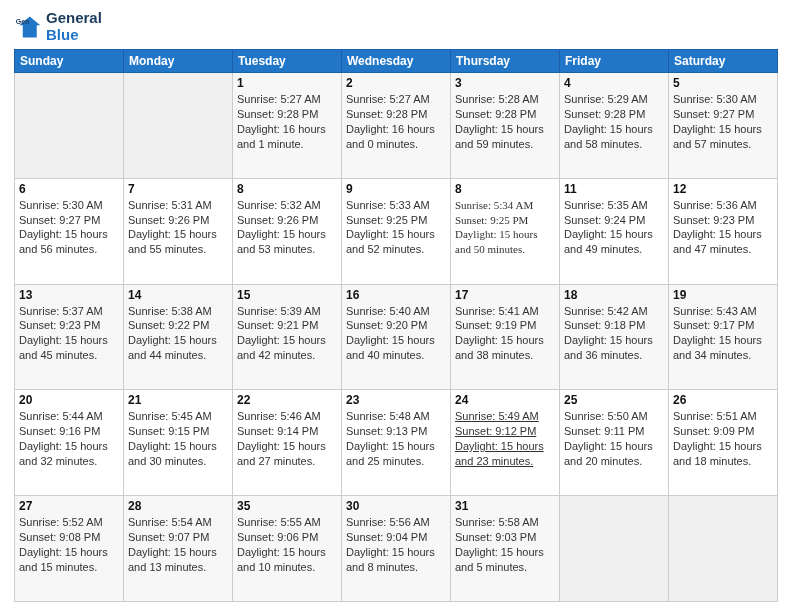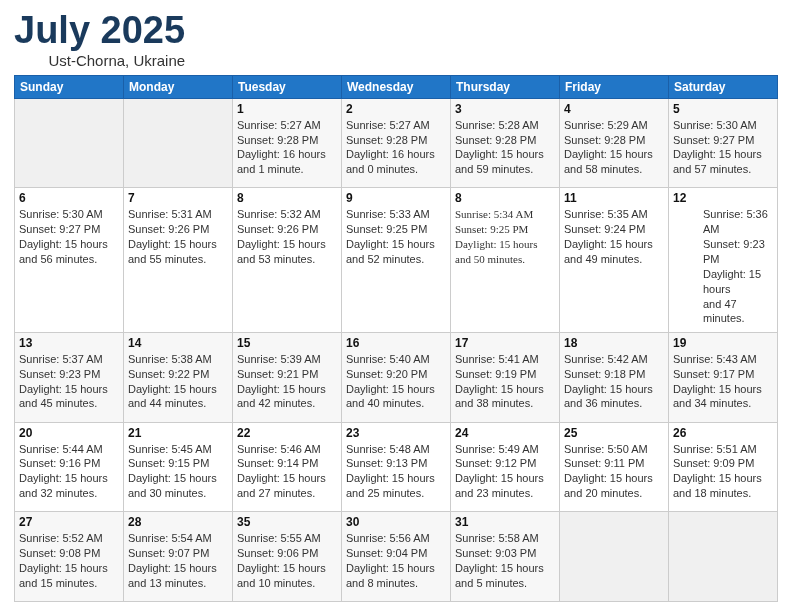--- a/index.html
+++ b/index.html
@@ -99,23 +99,30 @@
     }
     .empty-cell {
       background: #f0f0f0 !important;
     }
   </style>
 </head>
 <body>
 
 <div class="page">
   <div class="header">
-    <div class="title-block">
-      <div class="cal-title">July 2025</div>
-      <div class="cal-subtitle">Ust-Chorna, Ukraine</div>
+    <div class="logo">
+      <svg class="logo-icon" viewBox="0 0 32 32">
+        <rect x="0" y="0" width="32" height="32" fill="none"></rect>
+        <polygon points="18,4 30,14 26,14 26,28 10,28 10,14 6,14" fill="#2176c7"></polygon>
+        <text x="2" y="13" font-size="8" font-weight="bold" fill="#1a3a5c" font-family="Arial">Gen</text>
+      </svg>
+      <div class="logo-text">
+        <div>General</div>
+        <div><span>Blue</span></div>
+      </div>
     </div>
   </div>
 
   <table class="calendar">
     <thead>
       <tr id="header-row">
           <th>Sunday</th>
           <th>Monday</th>
           <th>Tuesday</th>
           <th>Wednesday</th>
@@ -202,21 +209,21 @@
           </td>
           <td>
             <span class="day-num">11</span>
             <div class="day-info" style="white-space: pre-line;">Sunrise: 5:35 AM
 Sunset: 9:24 PM
 Daylight: 15 hours
 and 49 minutes.</div>
           </td>
           <td>
             <span class="day-num">12</span>
-            <div class="day-info" style="white-space: pre-line; margin-left: 30px;">Sunrise: 5:36 AM
+            <div class="day-info" style="white-space: pre-line;">Sunrise: 5:36 AM
 Sunset: 9:23 PM
 Daylight: 15 hours
 and 47 minutes.</div>
           </td>
         </tr>
         <tr>
           <td>
             <span class="day-num">13</span>
             <div class="day-info" style="white-space: pre-line;">Sunrise: 5:37 AM
 Sunset: 9:23 PM
@@ -290,21 +297,21 @@
           </td>
           <td>
             <span class="day-num">23</span>
             <div class="day-info" style="white-space: pre-line;">Sunrise: 5:48 AM
 Sunset: 9:13 PM
 Daylight: 15 hours
 and 25 minutes.</div>
           </td>
           <td>
             <span class="day-num">24</span>
-            <div class="day-info" style="white-space: pre-line;">Sunrise: 5:49 AM
+            <div class="day-info" style="white-space: pre-line; text-decoration: underline;">Sunrise: 5:49 AM
 Sunset: 9:12 PM
 Daylight: 15 hours
 and 23 minutes.</div>
           </td>
           <td>
             <span class="day-num">25</span>
             <div class="day-info" style="white-space: pre-line;">Sunrise: 5:50 AM
 Sunset: 9:11 PM
 Daylight: 15 hours
 and 20 minutes.</div>

